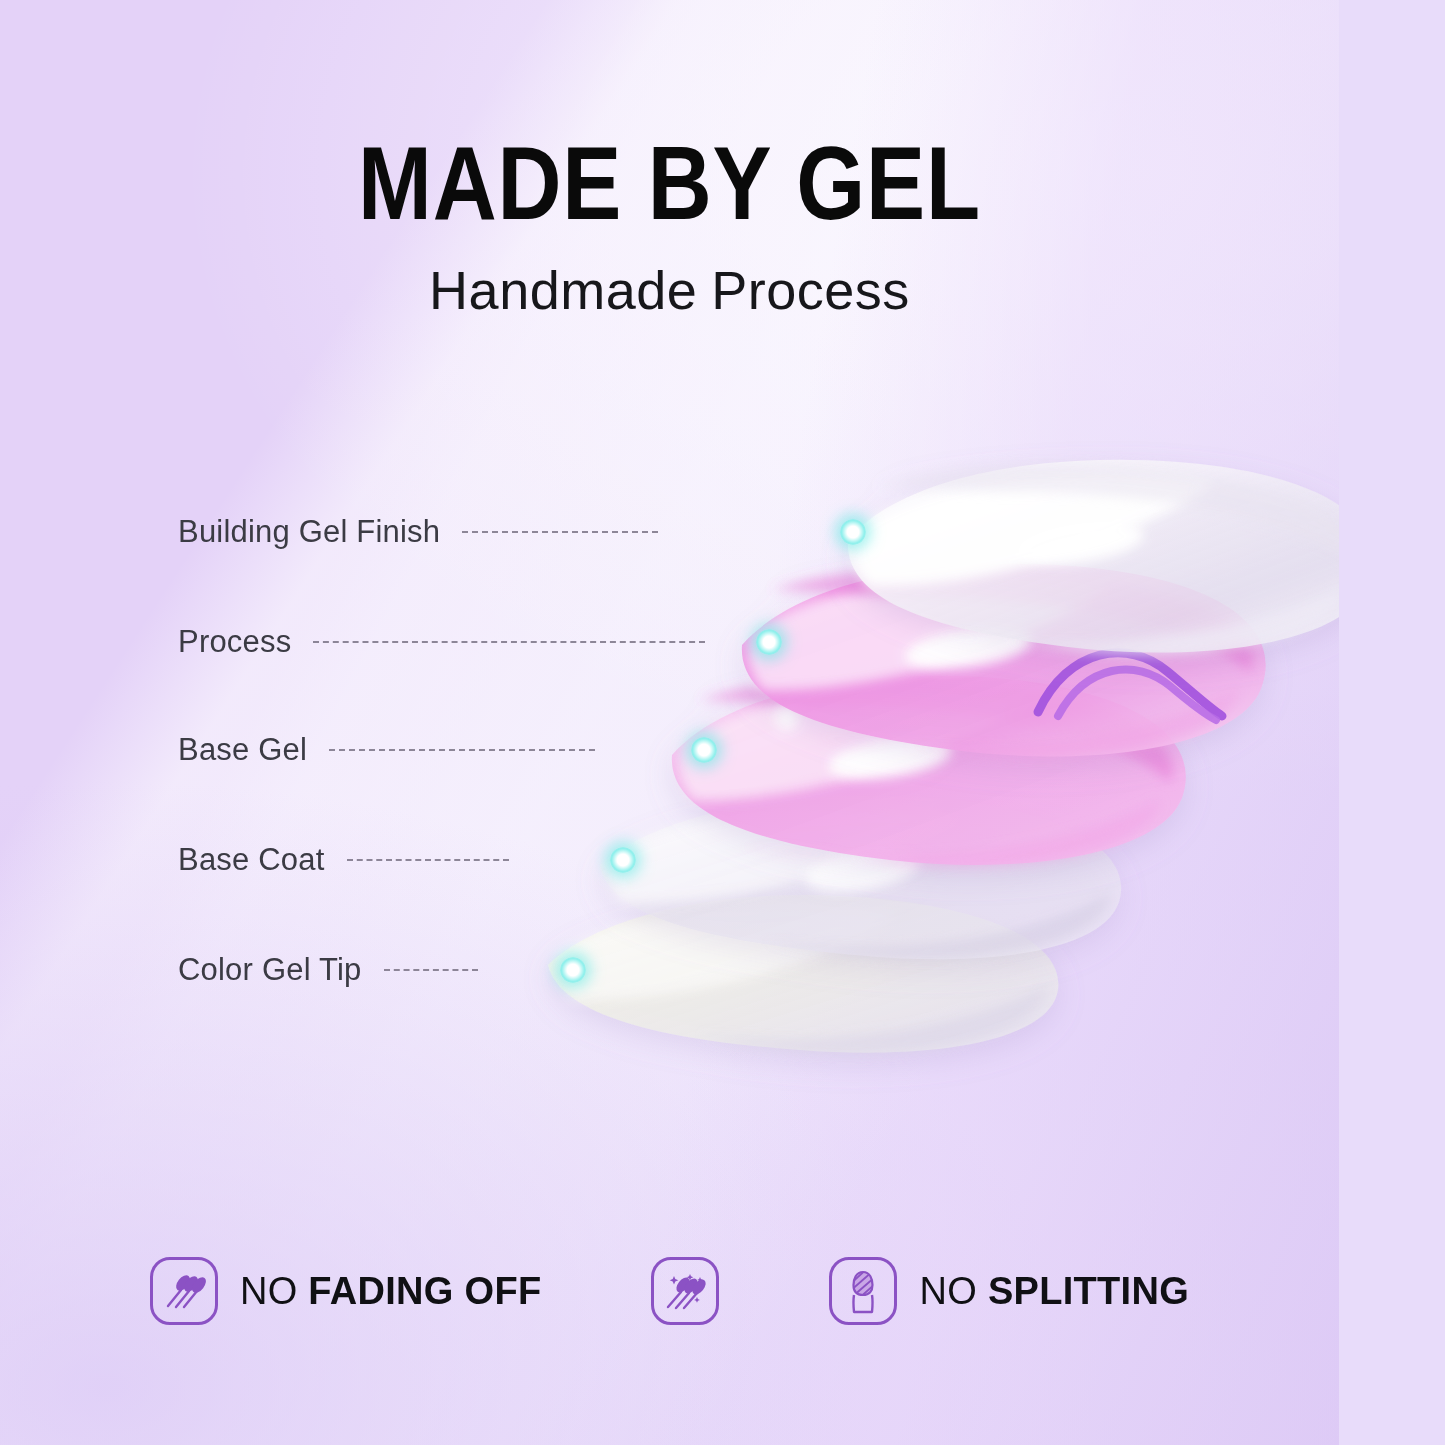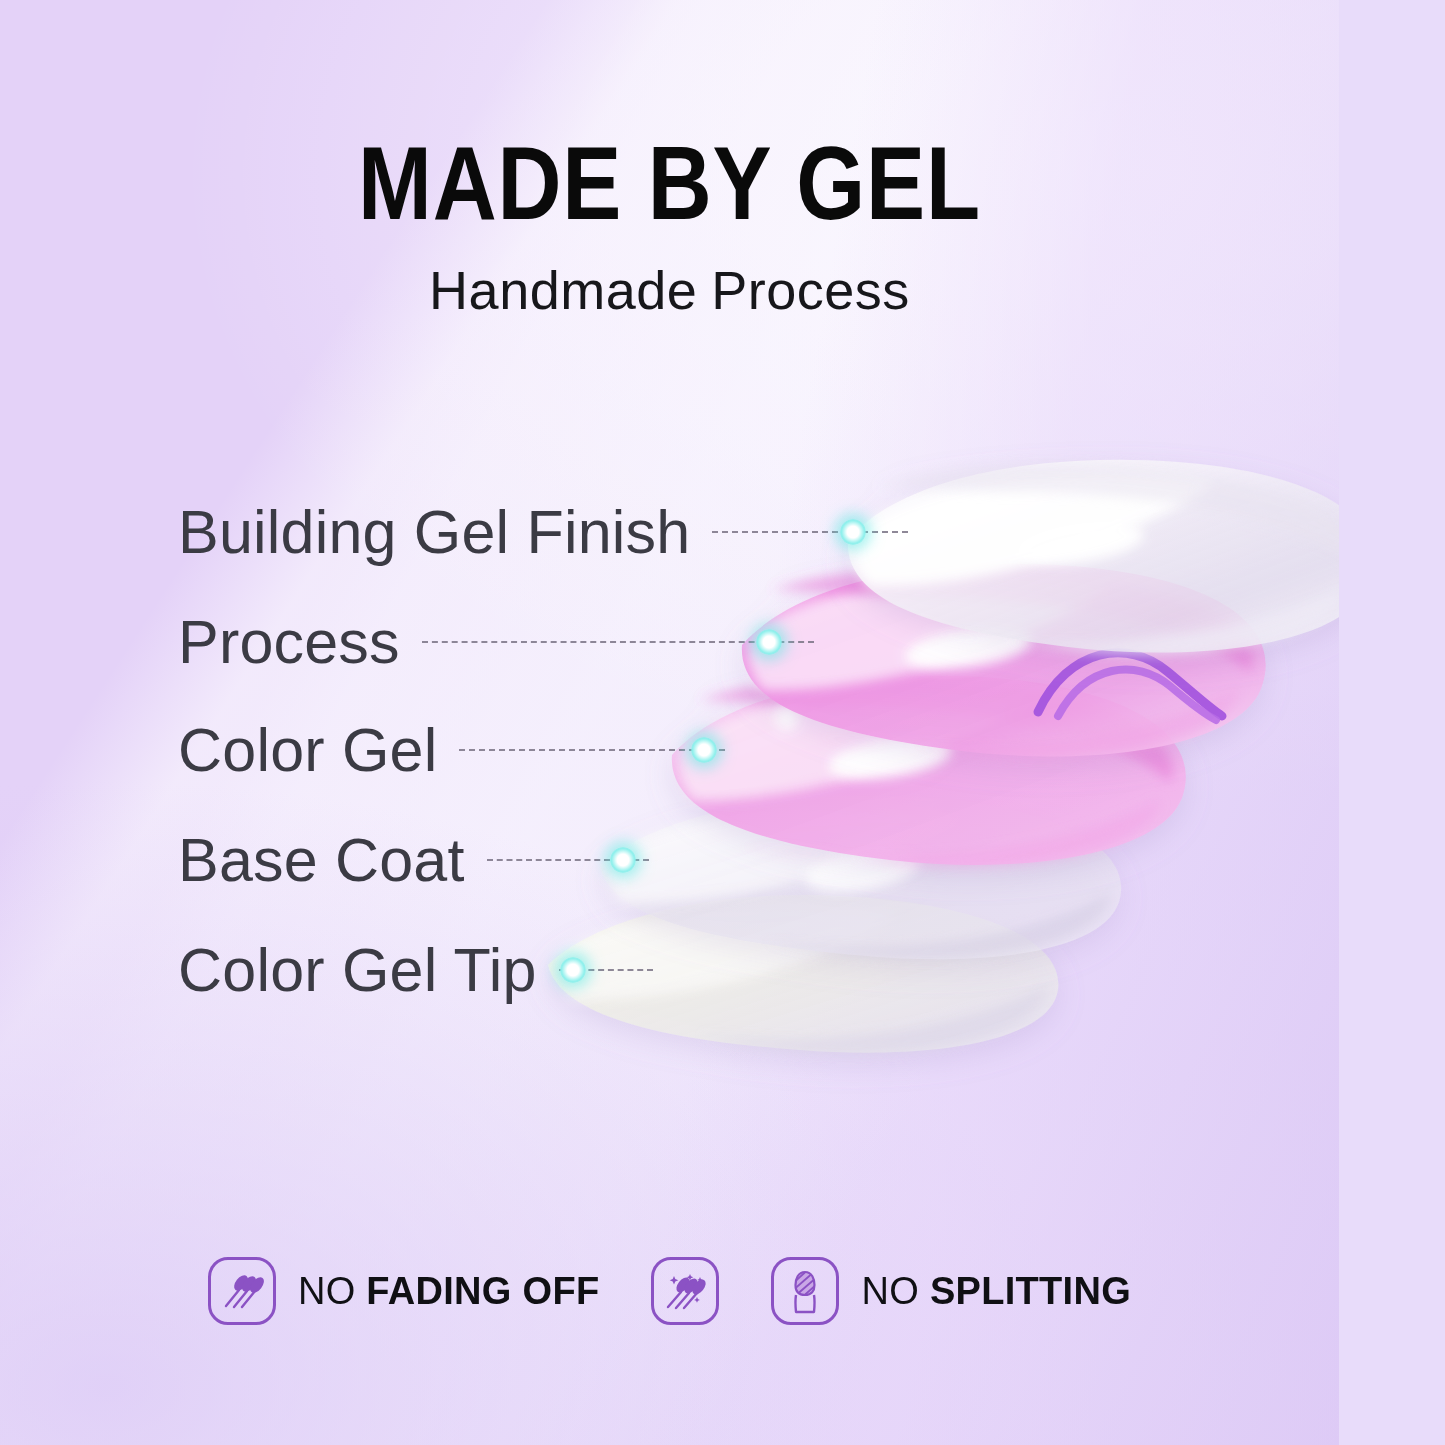--- a/index.html
+++ b/index.html
@@ -50,39 +50,39 @@
     margin:0;padding-top:24px;
     font-size:54px;font-weight:400;letter-spacing:.5px;
     color:#17171B;
   }
   .subtitle .gap{display:inline-block;width:14px;}
 
   
   .layers{position:absolute;left:0;top:0;width:100%;height:100%;}
   .layer-row{position:absolute;display:flex;align-items:center;height:60px;}
   .layer-label{
-    font-size:61px;font-weight:400;color:#3B3B44;white-space:nowrap;
+    font-size:31px;font-weight:400;color:#3B3B44;white-space:nowrap;
     letter-spacing:.2px;
   }
   .leader{
     height:0;border-top:2px dashed #7B7486;opacity:.85;margin-left:22px;
   }
   .marker{
     position:absolute;width:26px;height:26px;border-radius:50%;
     background:radial-gradient(circle at 50% 50%, #ffffff 0%, #ffffff 32%, #8FF0EC 62%, rgba(77,232,224,.45) 80%, rgba(77,232,224,0) 100%);
     box-shadow:0 0 14px 5px rgba(90,233,226,.55);
   }
 
   
   .stack{position:absolute;left:0;top:0;width:1445px;height:1445px;pointer-events:none;}
 
   
   .features{
     position:absolute;left:0;right:0;bottom:120px;
-    display:flex;justify-content:center;align-items:center;gap:52px;
+    display:flex;justify-content:center;align-items:center;gap:110px;
   }
   .feature{display:flex;align-items:center;gap:22px;}
   .fi-box{
     width:68px;height:68px;border:3px solid #8B52C4;border-radius:20px;
     box-sizing:border-box;display:flex;align-items:center;justify-content:center;
     flex:0 0 auto;overflow:hidden;
   }
   .fi-box svg{display:block;}
   .f-text{font-size:38px;color:#101014;letter-spacing:.3px;white-space:nowrap;}
   .f-text .no{font-weight:400;}
@@ -234,21 +234,21 @@
       <span class="marker" style="left:662px;top:17px;"></span>
     </div>
 
     <div class="layer-row" style="left:178px;top:612px;">
       <span class="layer-label">Process</span>
       <span class="leader" style="width:392px;"></span>
       <span class="marker" style="left:578px;top:17px;"></span>
     </div>
 
     <div class="layer-row" style="left:178px;top:720px;">
-      <span class="layer-label">Color Gel</span>
+      <span class="layer-label">Base Gel</span>
       <span class="leader" style="width:266px;"></span>
       <span class="marker" style="left:513px;top:17px;"></span>
     </div>
 
     <div class="layer-row" style="left:178px;top:830px;">
       <span class="layer-label">Base Coat</span>
       <span class="leader" style="width:162px;"></span>
       <span class="marker" style="left:432px;top:17px;"></span>
     </div>
 

